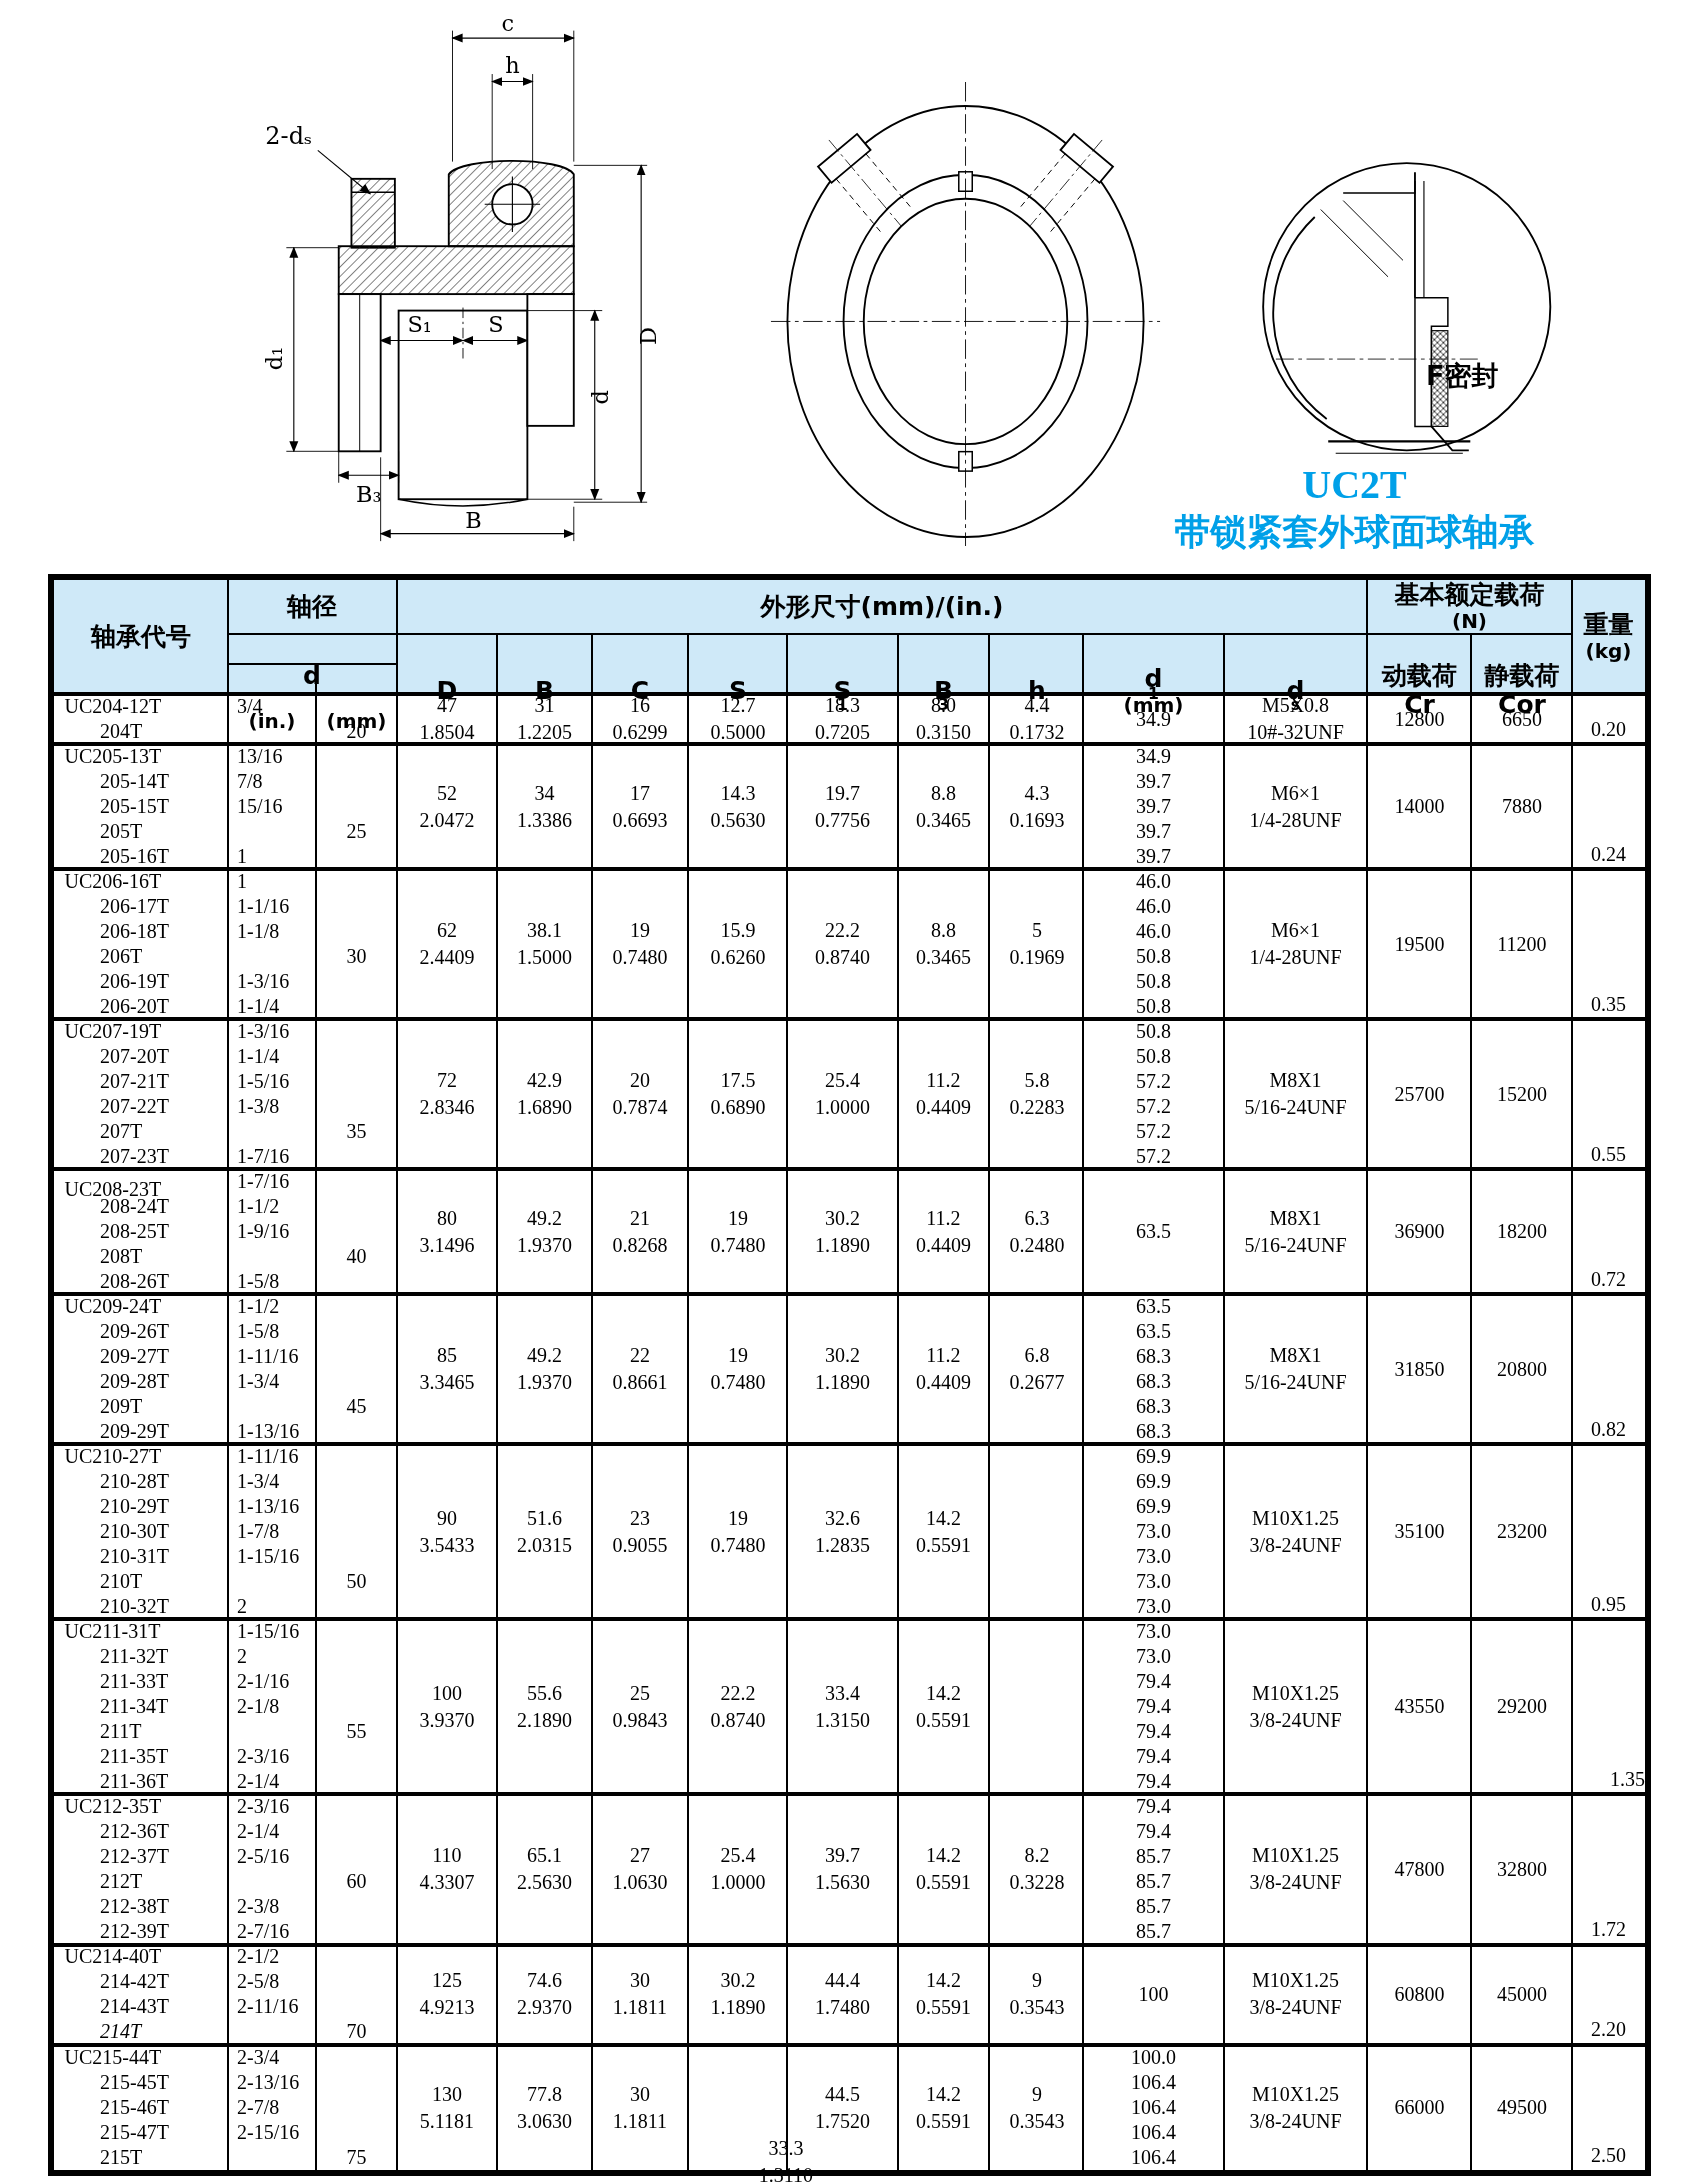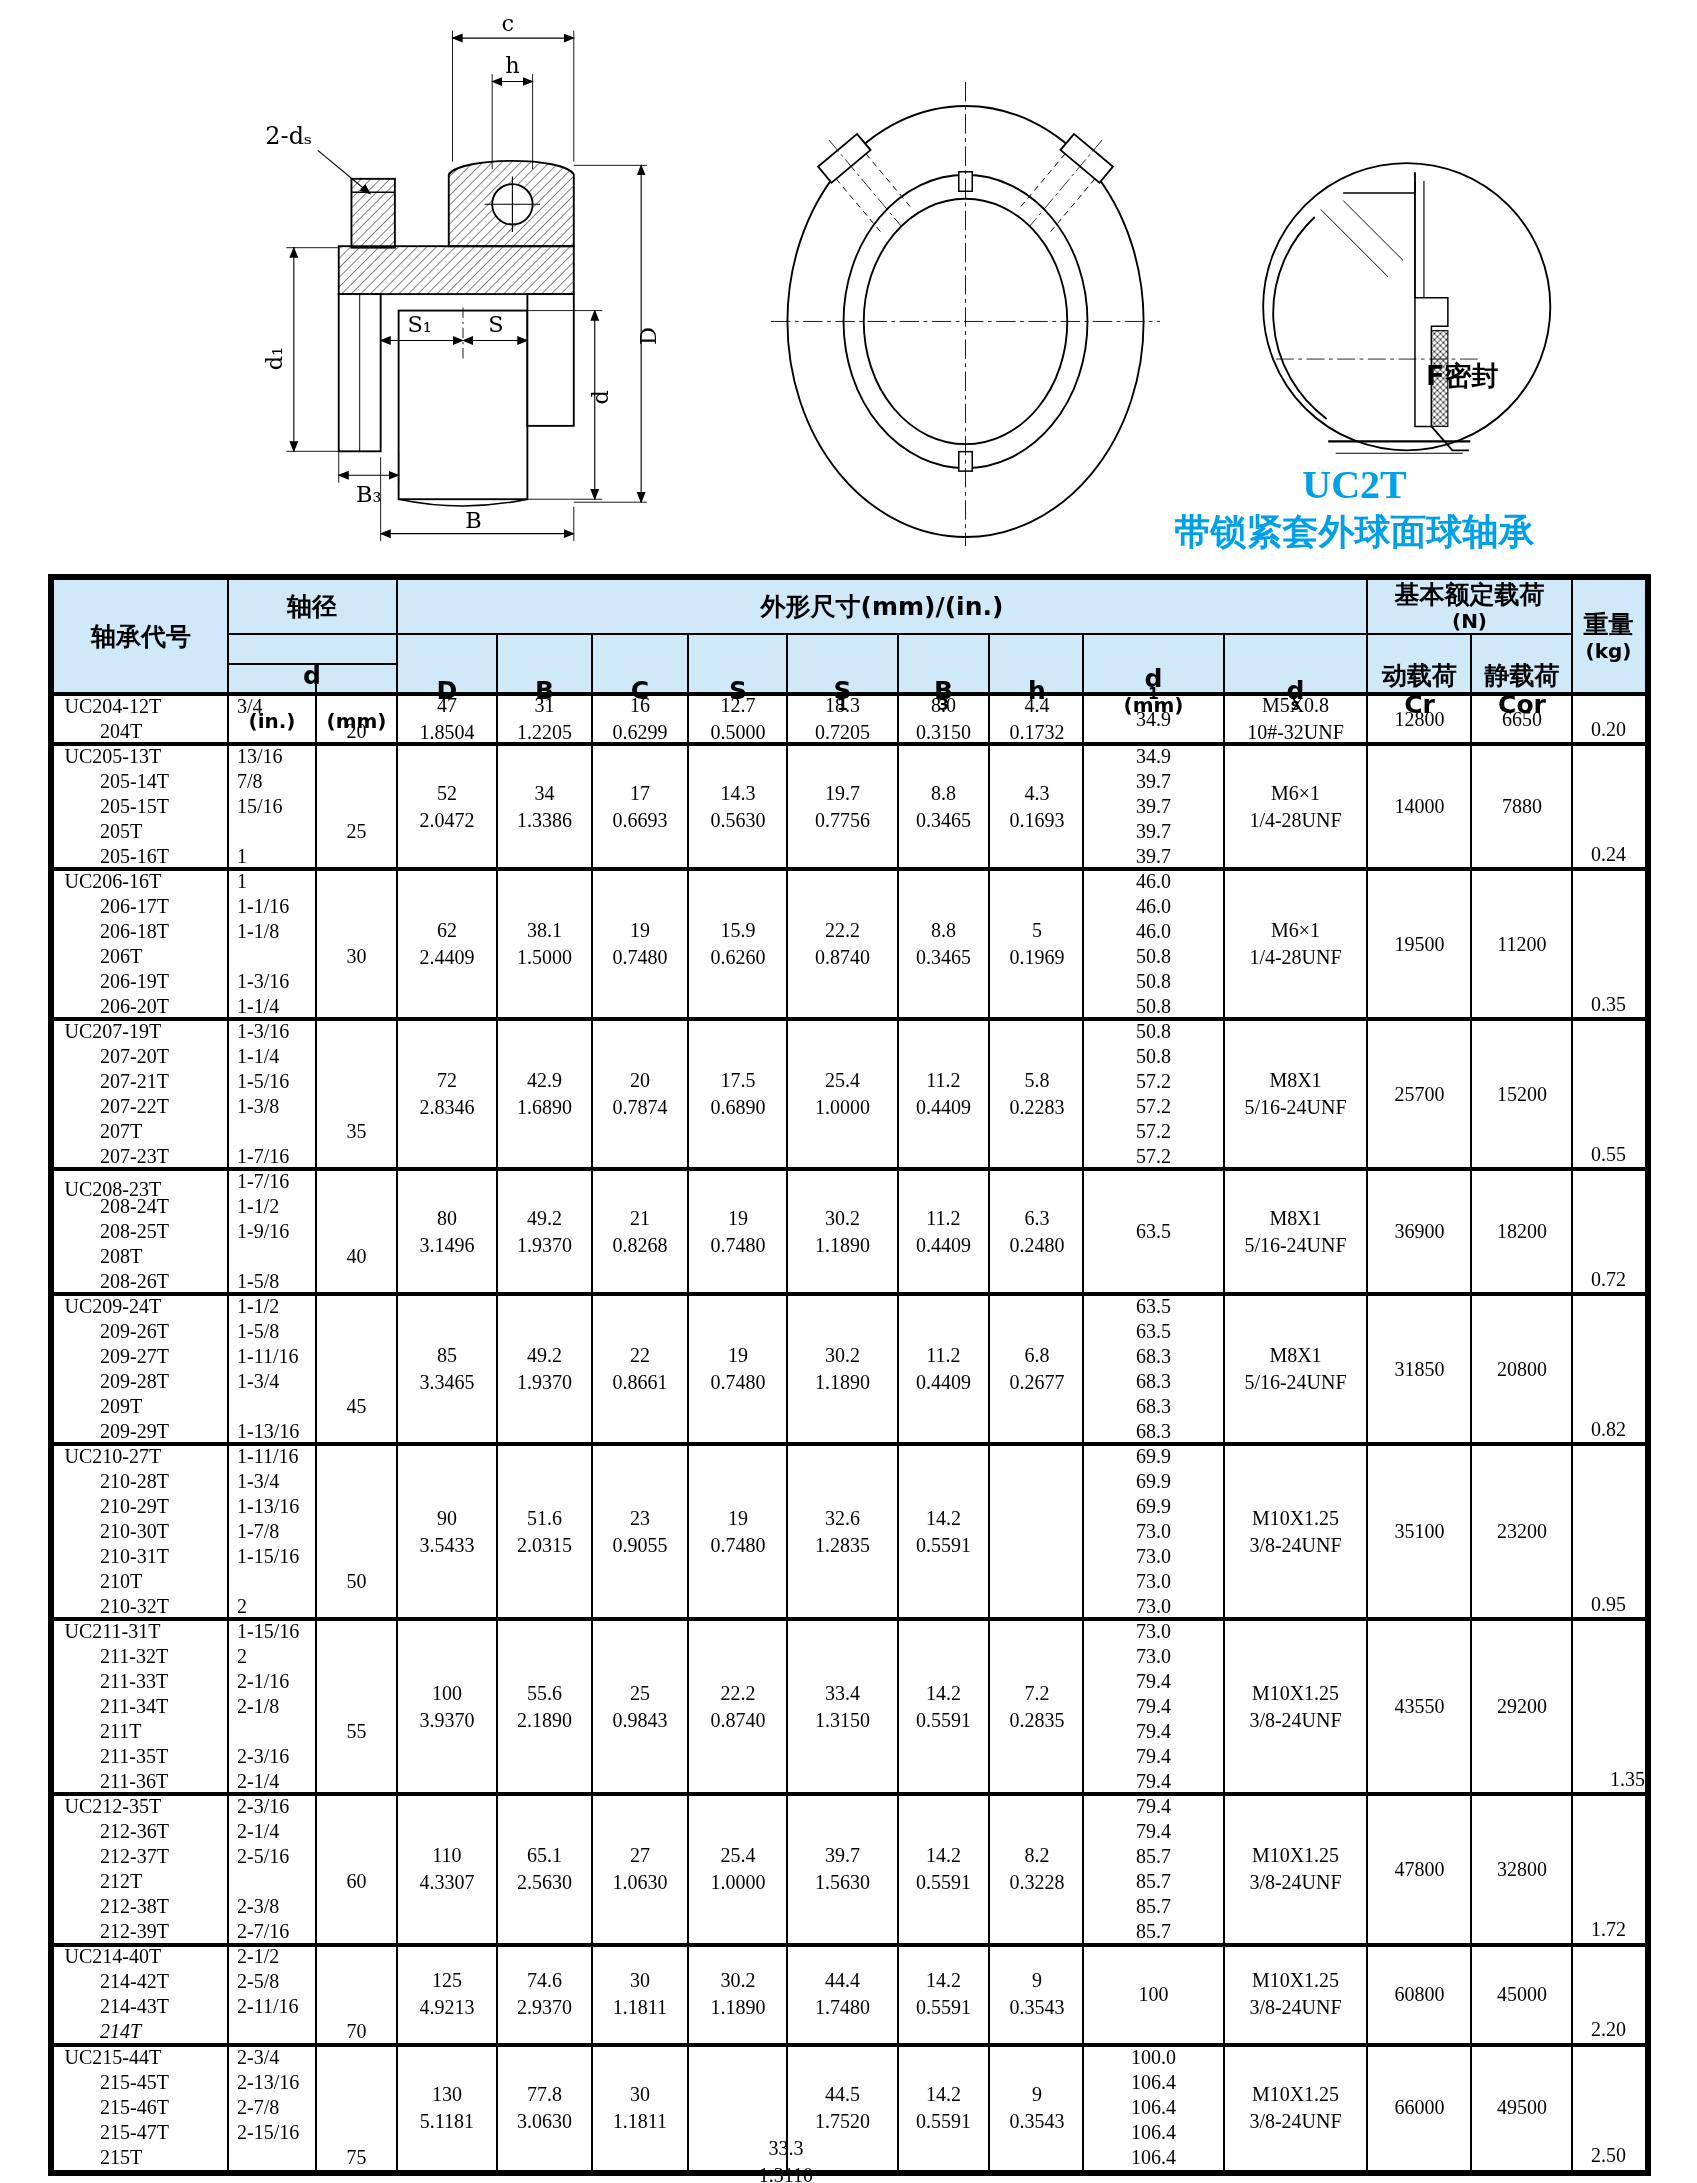--- a/index.html
+++ b/index.html
@@ -625,24 +625,20 @@
         <span class="num">0.8740</span>
       </div>
       <div class="cell two" style="left: 733px; top: 1039px; width: 111px; height: 175px;">
         <span class="num">33.4</span>
         <span class="num">1.3150</span>
       </div>
       <div class="cell two" style="left: 844px; top: 1039px; width: 91px; height: 175px;">
         <span class="num">14.2</span>
         <span class="num">0.5591</span>
       </div>
-      <div class="cell two" style="left: 936px; top: 1039px; width: 94px; height: 175px;">
-        <span class="num">7.2</span>
-        <span class="num">0.2835</span>
-      </div>
       <div class="cell d1list" style="left: 1029px; top: 1039px; width: 141px; height: 175px;">
         <span class="num" style="line-height:25px">73.0</span>
         <span class="num" style="line-height:25px">73.0</span>
         <span class="num" style="line-height:25px">79.4</span>
         <span class="num" style="line-height:25px">79.4</span>
         <span class="num" style="line-height:25px">79.4</span>
         <span class="num" style="line-height:25px">79.4</span>
         <span class="num" style="line-height:25px">79.4</span>
       </div>
       <div class="cell two" style="left: 1170px; top: 1039px; width: 143px; height: 175px;">

